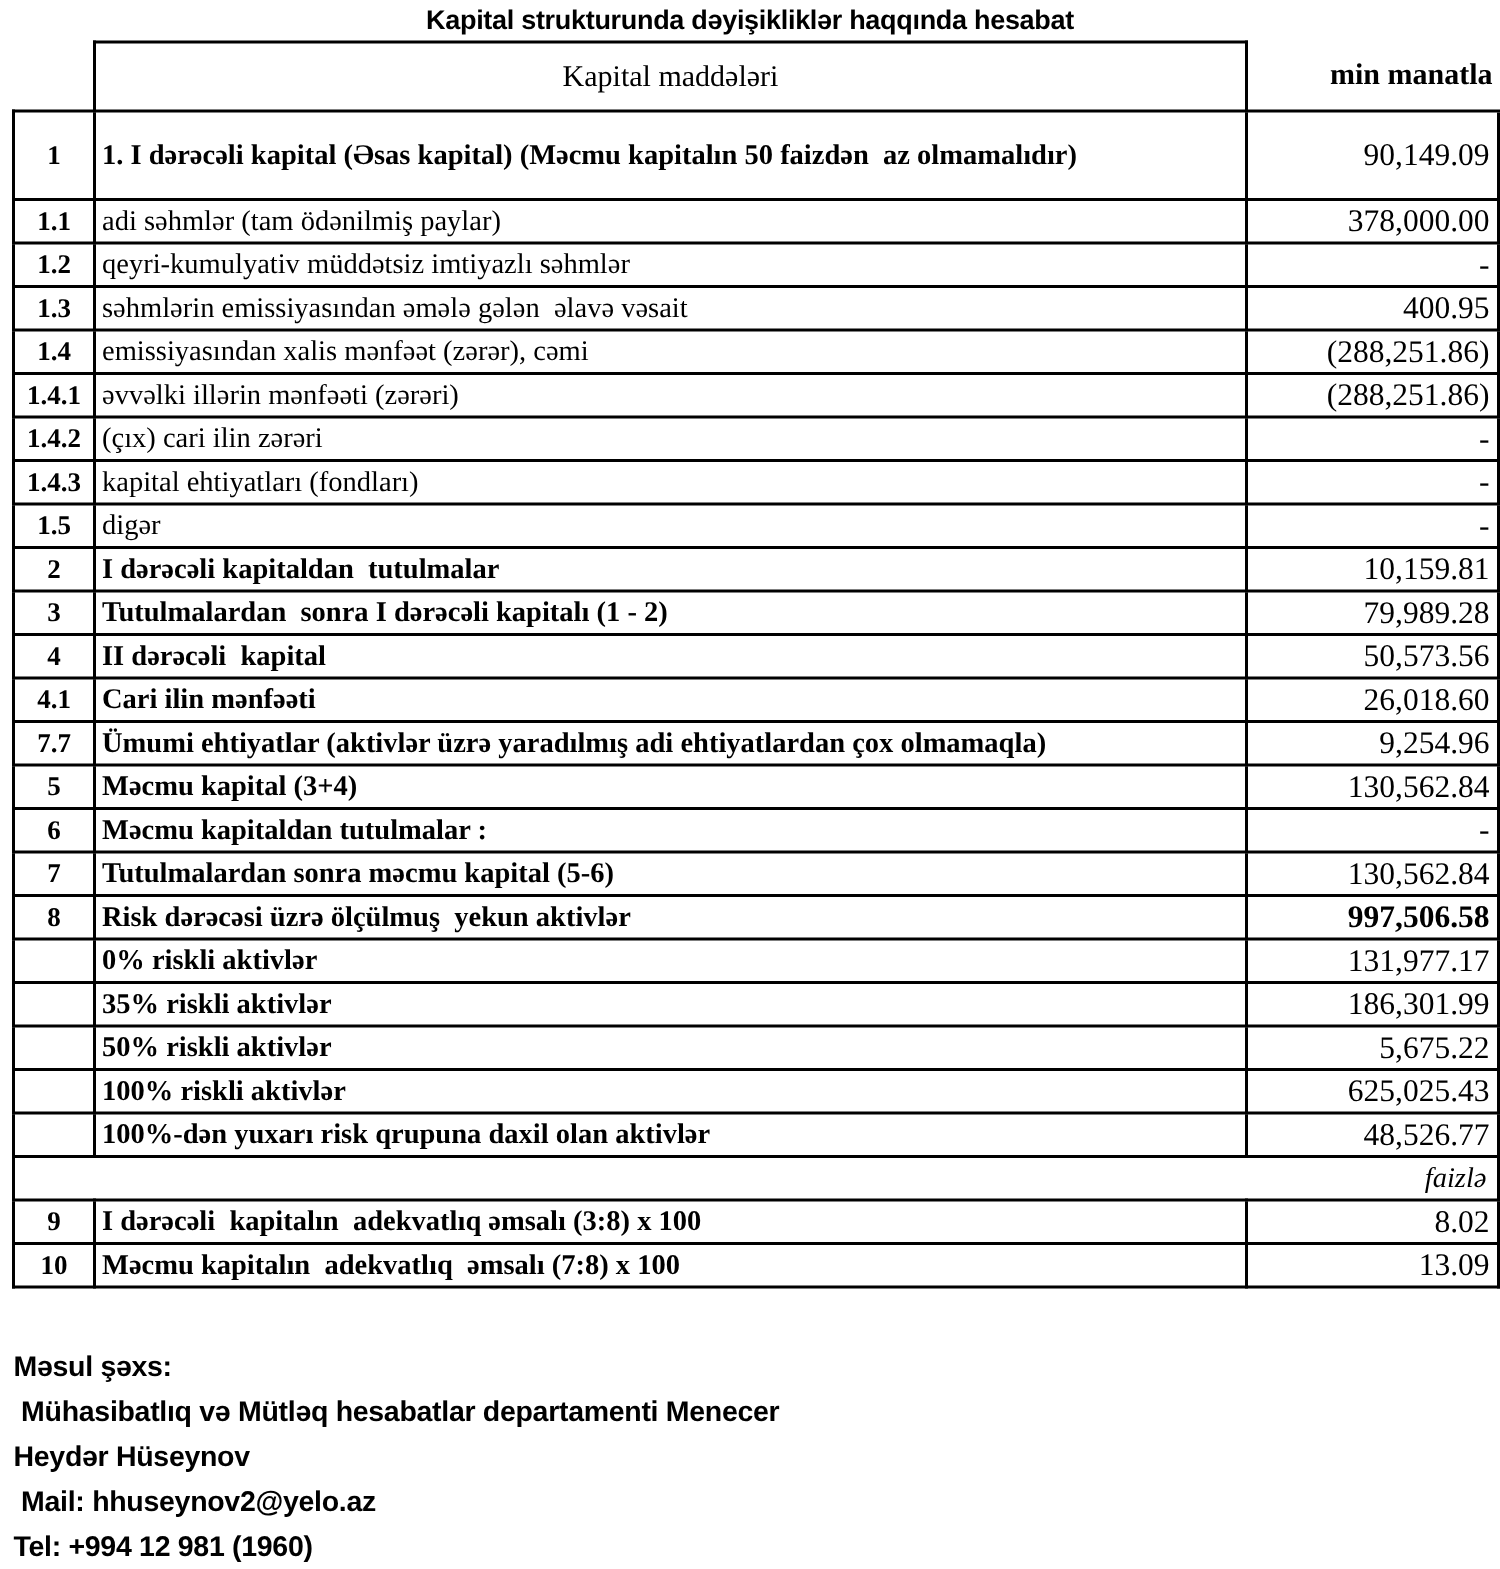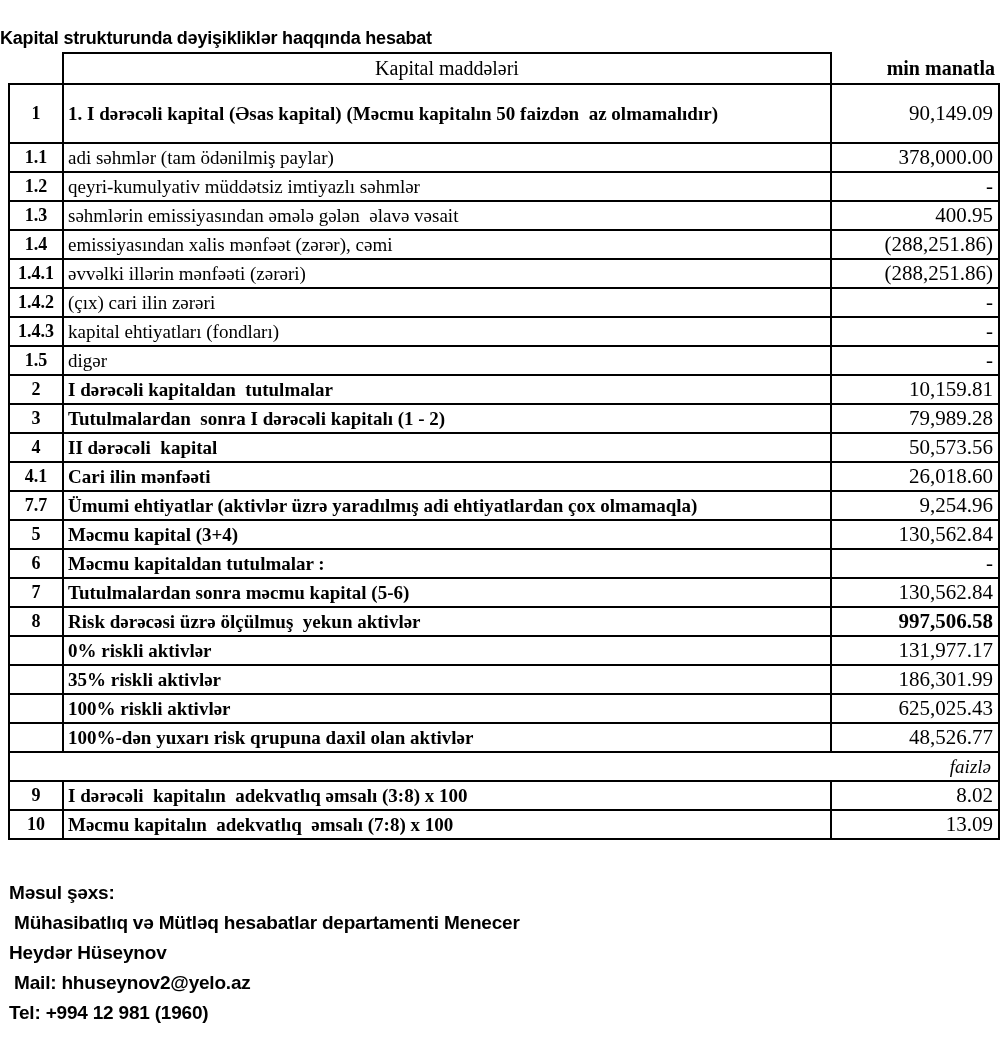--- a/index.html
+++ b/index.html
@@ -5,43 +5,42 @@
   html, body {
     margin: 0; padding: 0;
     background: #ffffff;
     width: 1000px;
     color: #000;
   }
   body { height: 1046px; overflow: hidden; }
 
   .page-title {
     width: 1000px;
-    text-align: left;
+    text-align: center;
     font-family: "Liberation Sans", "DejaVu Sans", sans-serif;
     font-weight: bold;
     font-size: 18px;
     letter-spacing: -0.2px;
     padding-top: 3px;
     height: 24px;
     white-space: pre;
-    margin-top: 25px;
   }
 
   table.report {
     border-collapse: collapse;
     table-layout: fixed;
     margin-left: 8px;
     width: 990px;
     font-family: "Liberation Serif", "DejaVu Serif", serif;
   }
   col.c-num   { width: 54px; }
   col.c-label { width: 768px; }
   col.c-val   { width: 168px; }
 
-  tr.hdr      { height: 31px; }
+  tr.hdr      { height: 46px; }
   tr.row      { height: 29px; }
   tr.row.tall { height: 59px; }
 
   td { vertical-align: middle; overflow: hidden; }
 
   td.h-num   { border: none; }
   td.h-items {
     border: 2px solid #000;
     text-align: center;
     font-size: 20px;
@@ -212,20 +211,25 @@
         <td class="label b">0% riskli aktivlər</td>
         <td class="value">131,977.17</td>
       </tr>
       <tr class="row">
         <td class="num"></td>
         <td class="label b">35% riskli aktivlər</td>
         <td class="value">186,301.99</td>
       </tr>
       <tr class="row">
         <td class="num"></td>
+        <td class="label b">50% riskli aktivlər</td>
+        <td class="value">5,675.22</td>
+      </tr>
+      <tr class="row">
+        <td class="num"></td>
         <td class="label b">100% riskli aktivlər</td>
         <td class="value">625,025.43</td>
       </tr>
       <tr class="row">
         <td class="num"></td>
         <td class="label b">100%-dən yuxarı risk qrupuna daxil olan aktivlər</td>
         <td class="value">48,526.77</td>
       </tr>
       <tr class="row">
         <td colspan="3" class="note">faizlə</td>

